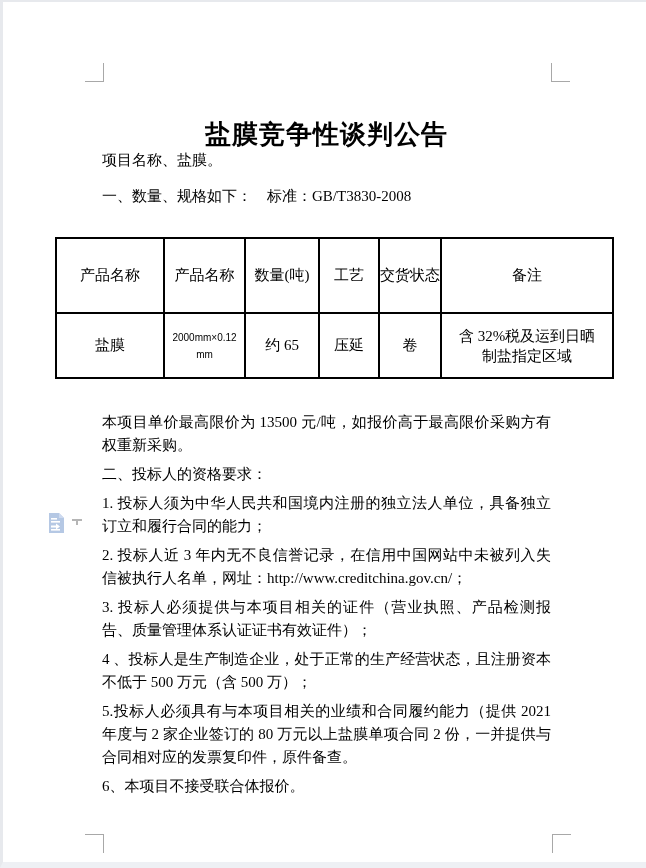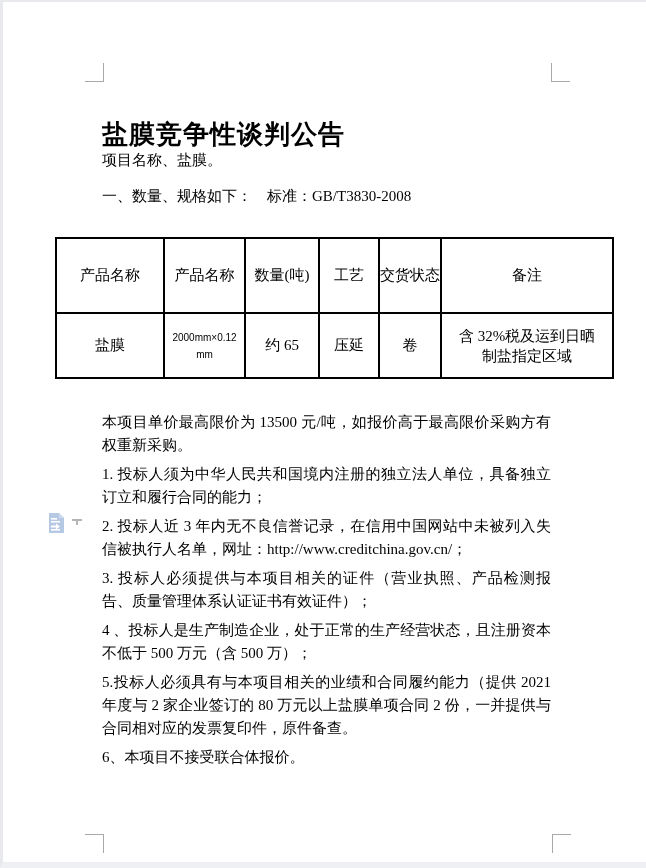--- a/index.html
+++ b/index.html
@@ -15,21 +15,21 @@
     font-family:"Liberation Serif","DejaVu Serif",serif;
     color:#000000;
   }
   .content {
     position:absolute; left:99px; top:0; width:449px;
     display:flex; flex-direction:column;
   }
   .doc-title {
     margin:119px 0 0 0;
     font-size:26px; line-height:28px; font-weight:bold;
-    text-align:left; letter-spacing:1px;
+    text-align:center; letter-spacing:1px;
   }
   .para {
     margin:6px 0 0 0;
     font-size:15px; line-height:23px;
     text-align:justify;
   }
   .intro-1 { margin-top:0; text-align:left; }
   .intro-2 { margin-top:13px; text-align:left; }
   .para-price { margin-top:32px; }
 
@@ -128,20 +128,21 @@
           <td>卷</td>
           <td class="remark-cell">
             <div>含 32%税及运到日晒</div>
             <div>制盐指定区域</div>
           </td>
         </tr>
       </tbody>
     </table>
 
     <p class="para para-price">本项目单价最高限价为 13500 元/吨，如报价高于最高限价采购方有权重新采购。</p>
+    <p class="para">二、投标人的资格要求：</p>
     <p class="para">1. 投标人须为中华人民共和国境内注册的独立法人单位，具备独立订立和履行合同的能力；</p>
     <p class="para">2. 投标人近 3 年内无不良信誉记录，在信用中国网站中未被列入失信被执行人名单，网址：http://www.creditchina.gov.cn/；</p>
     <p class="para">3. 投标人必须提供与本项目相关的证件（营业执照、产品检测报告、质量管理体系认证证书有效证件）；</p>
     <p class="para">4 、投标人是生产制造企业，处于正常的生产经营状态，且注册资本不低于 500 万元（含 500 万）；</p>
     <p class="para">5.投标人必须具有与本项目相关的业绩和合同履约能力（提供 2021 年度与 2 家企业签订的 80 万元以上盐膜单项合同 2 份，一并提供与合同相对应的发票复印件，原件备查。</p>
     <p class="para">6、本项目不接受联合体报价。</p>
 
   </div>
 </div>
 

